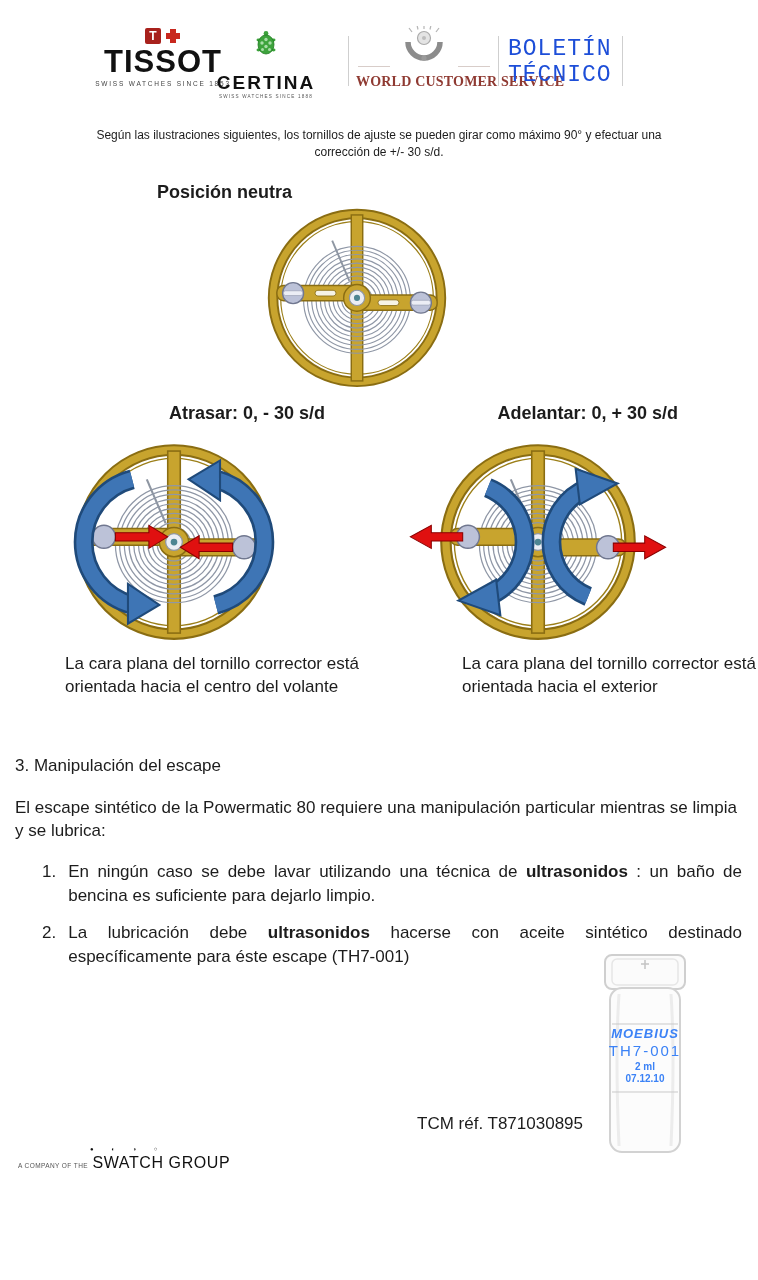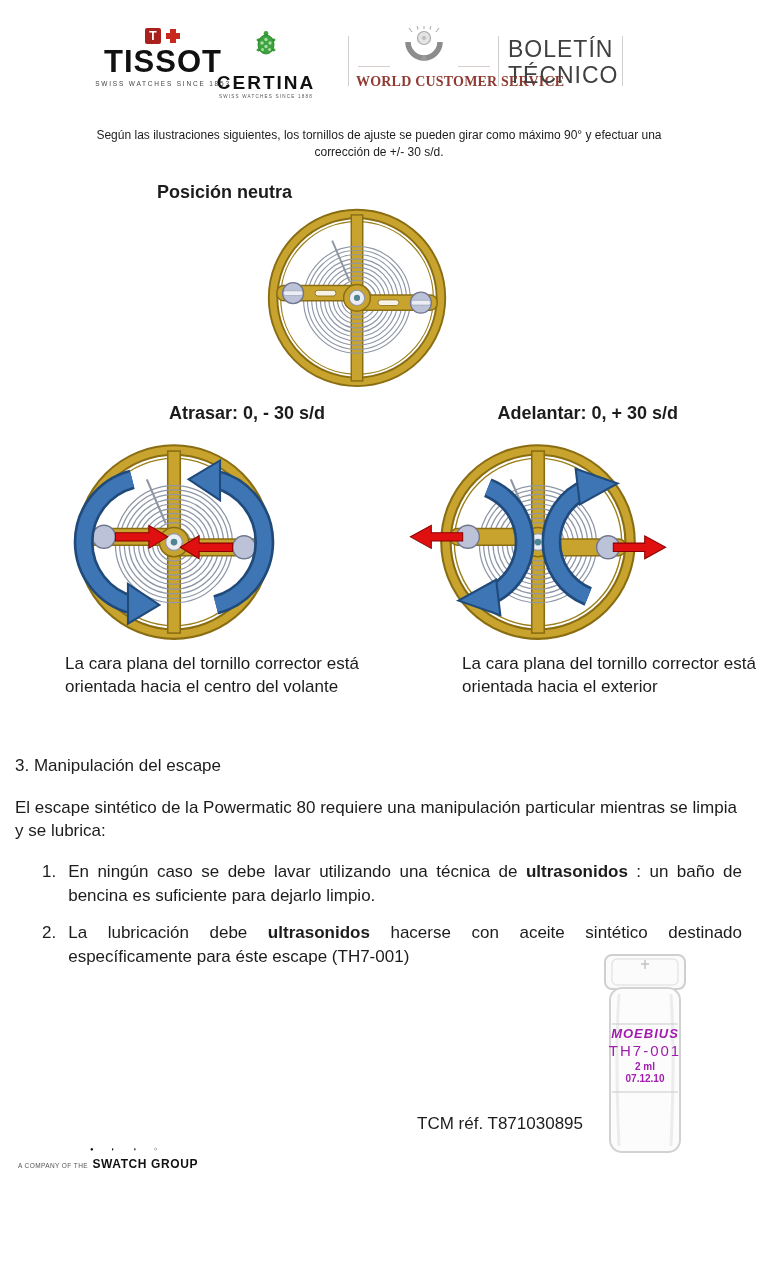--- a/index.html
+++ b/index.html
@@ -30,22 +30,22 @@
   .v1{left:348px; top:36px; height:50px;}
   .v2{left:498px; top:36px; height:50px;}
   .v3{left:622px; top:36px; height:50px;}
 
   .wcs{left:356px; top:26px; width:136px; text-align:center;}
   .wcs-rule-left{left:2px; top:40px; width:32px; height:1px; background:#d8cdc9;}
   .wcs-rule-right{left:102px; top:40px; width:32px; height:1px; background:#d8cdc9;}
   .wcs-name{font-family:"Liberation Serif", serif; font-weight:bold; font-size:14px;
     color:#8f3a32; letter-spacing:0.2px; margin-top:-2px; white-space:nowrap;}
 
-  .bulletin{left:508px; top:36px; width:112px; font-size:23px; color:#404040;
-    letter-spacing:1px; line-height:26px;}
+  .bulletin{left:508px; top:36px; width:112px; font-size:23px; color:#1d4ed8;
+    letter-spacing:1px; line-height:26px;font-family:Liberation Mono, monospace;}
 
   
   .intro{left:79px; top:127px; width:600px; text-align:center; font-size:12px; line-height:1.4;}
 
   .neutral-title{left:157px; top:182px; width:400px; text-align:left;
     font-size:18px; font-weight:bold;}
 
   .wheel-neutral{left:233px; top:193px; width:248px;}
   .wheel-left{left:38px; top:427px; width:272px;}
   .wheel-right{left:402px; top:427px; width:272px;}
@@ -63,34 +63,34 @@
   .sec-para{left:15px; top:797px; width:735px; font-size:17px; line-height:1.35;}
   .li{left:42px; width:700px; display:flex; gap:12px; font-size:17px; line-height:1.4;}
   .li .num{flex:0 0 auto;}
   .li .li-text{flex:1 1 auto; text-align:justify;}
   .li1{top:860px;}
   .li2{top:921px;}
   .b{font-weight:bold;}
 
   
   .bottle{left:585px; top:950px; width:120px; height:208px;}
-  .bottle-label{position:absolute; left:0; top:76px; width:120px; text-align:center; color:#a21caf;}
+  .bottle-label{position:absolute; left:0; top:76px; width:120px; text-align:center; color:#3b82f6;}
   .bl-brand{font-size:13px; font-weight:bold; font-style:italic; letter-spacing:1px;}
   .bl-model{font-size:15px; letter-spacing:2px; margin-top:1px;}
   .bl-vol{font-size:10px; font-weight:bold; margin-top:2px;}
   .bl-date{font-size:10px; font-weight:bold; margin-top:1px;}
 
   .tcm{left:400px; top:1102px; width:200px; text-align:center; font-size:17px;margin-top:12px;}
 
   
   .footer{left:18px; top:1146px; width:170px;}
   .moons{font-size:6px; letter-spacing:8px; color:#111; margin-left:72px; line-height:6px;}
   .f-line{white-space:nowrap; margin-top:2px;}
   .f-pre{font-size:6.5px; color:#555; letter-spacing:0.4px;}
-  .f-brand{font-size:12px; font-weight:bold; color:#111; letter-spacing:0.6px;margin-top:40px;}
+  .f-brand{font-size:16px; font-weight:normal; color:#111; letter-spacing:0.6px;margin-top:40px;}
 </style>
 </head>
 <body>
 
 <div class="page">
 
   <div class="abs tissot">
     <div class="t-icons">
       <span class="t-box">T</span>
       <span class="cross-box">

